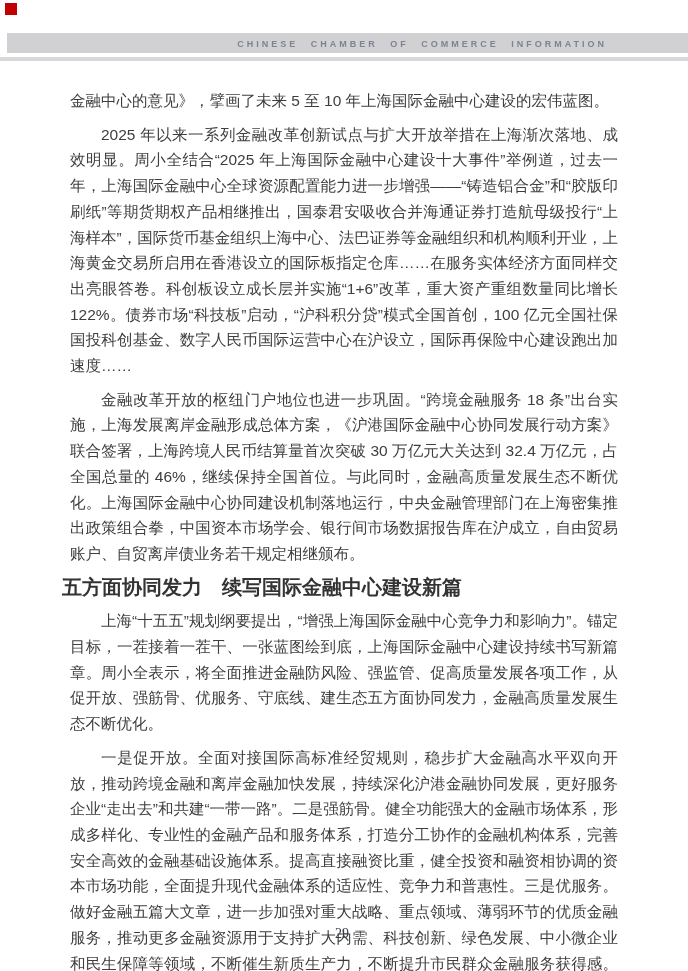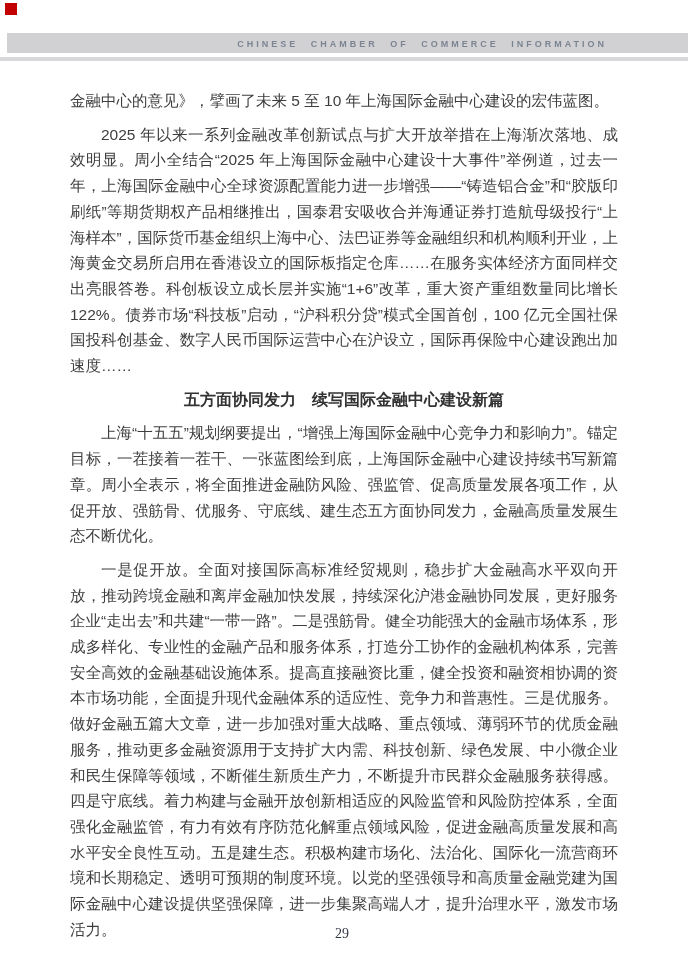--- a/index.html
+++ b/index.html
@@ -23,22 +23,22 @@
     position:absolute; left:0; top:57px; width:688px; height:4px; background:#d9d9dc;
   }
   .content {
     position:absolute; left:62px; top:80px; width:564px;
     color:#3e3e3e; font-size:15.5px; line-height:25.7px;
     text-align:justify;
   }
   .para { margin:8px; text-indent:2em; }
   .para.no-indent { text-indent:0; }
   .heading {
-    margin:0; font-size:16px; font-weight:bold; color:#333333;
-    text-align:center; text-indent:0; line-height:25.7px;
+    margin:0; font-size:20px; font-weight:bold; color:#333333;
+    text-indent:0; line-height:25.7px;
   }
   .page-number {
     position:absolute; left:0; top:926px; width:684px; text-align:center;
     font-family:"Liberation Serif","DejaVu Serif",serif;
     font-size:14px; color:#333a45;
   }
 </style>
 </head>
 <body>
 
@@ -48,20 +48,21 @@
 
   <div class="banner">
     <span class="banner-text">CHINESE CHAMBER OF COMMERCE INFORMATION</span>
   </div>
 
   <div class="rule"></div>
 
   <div class="content">
     <p class="para no-indent">金融中心的意见》，擘画了未来 5 至 10 年上海国际金融中心建设的宏伟蓝图。</p>
     <p class="para">2025 年以来一系列金融改革创新试点与扩大开放举措在上海渐次落地、成效明显。周小全结合“2025 年上海国际金融中心建设十大事件”举例道，过去一年，上海国际金融中心全球资源配置能力进一步增强——“铸造铝合金”和“胶版印刷纸”等期货期权产品相继推出，国泰君安吸收合并海通证券打造航母级投行“上海样本”，国际货币基金组织上海中心、法巴证券等金融组织和机构顺利开业，上海黄金交易所启用在香港设立的国际板指定仓库……在服务实体经济方面同样交出亮眼答卷。科创板设立成长层并实施“1+6”改革，重大资产重组数量同比增长 122%。债券市场“科技板”启动，“沪科积分贷”模式全国首创，100 亿元全国社保国投科创基金、数字人民币国际运营中心在沪设立，国际再保险中心建设跑出加速度……</p>
+    <p class="para">金融改革开放的枢纽门户地位也进一步巩固。“跨境金融服务 18 条”出台实施，上海发展离岸金融形成总体方案，《沪港国际金融中心协同发展行动方案》联合签署，上海跨境人民币结算量首次突破 30 万亿元大关达到 32.4 万亿元，占全国总量的 46%，继续保持全国首位。与此同时，金融高质量发展生态不断优化。上海国际金融中心协同建设机制落地运行，中央金融管理部门在上海密集推出政策组合拳，中国资本市场学会、银行间市场数据报告库在沪成立，自由贸易账户、自贸离岸债业务若干规定相继颁布。</p>
     <h2 class="heading">五方面协同发力　续写国际金融中心建设新篇</h2>
     <p class="para">上海“十五五”规划纲要提出，“增强上海国际金融中心竞争力和影响力”。锚定目标，一茬接着一茬干、一张蓝图绘到底，上海国际金融中心建设持续书写新篇章。周小全表示，将全面推进金融防风险、强监管、促高质量发展各项工作，从促开放、强筋骨、优服务、守底线、建生态五方面协同发力，金融高质量发展生态不断优化。</p>
     <p class="para">
       <span>一是促开放。全面对接国际高标准经贸规则，稳步扩大金融高水平双向开放，推动跨境金融和离岸金融加快发展，持续深化沪港金融协同发展，更好服务企业“走出去”和共建“一带一路”。二是强筋骨。健全功能强大的金融市场体系，形成多样化、专业性的金融产品和服务体系，打造分工协作的金融机构体系，完善安全高效的金融基础设施体系。提高直接融资比重，健全投资和融资相协调的资本市场功能，全面提升现代金融体系的适应性、竞争力和普惠性。三是优服务。做好金融五篇大文章，进一步加强对重大战略、重点领域、薄弱环节的优质金融服务，推动更多金融资源用于支持扩大内需、科技创新、绿色发展、中小微企业和民生保障等领域，不断催生新质生产力，不断提升市民群众金融服务获得感。四是守底线。着力构建与金融开放创新相适应的风险监管和风险防控体系，全面强化金融监管，有力有效有序防范化解重点领域风险，促进金融高质量发展和高水平安全良性互动。五是建生态。积极构建市场化、法治化、国际化一流营商环境和长期稳定、透明可预期的制度环境。以党的坚强领导和高质量金融党建为国际金融中心建设提供坚强保障，进一步集聚高端人才，提升治理水平，激发市场活力。</span>
       
     </p>
   </div>
 
   <div class="page-number">29</div>
 

